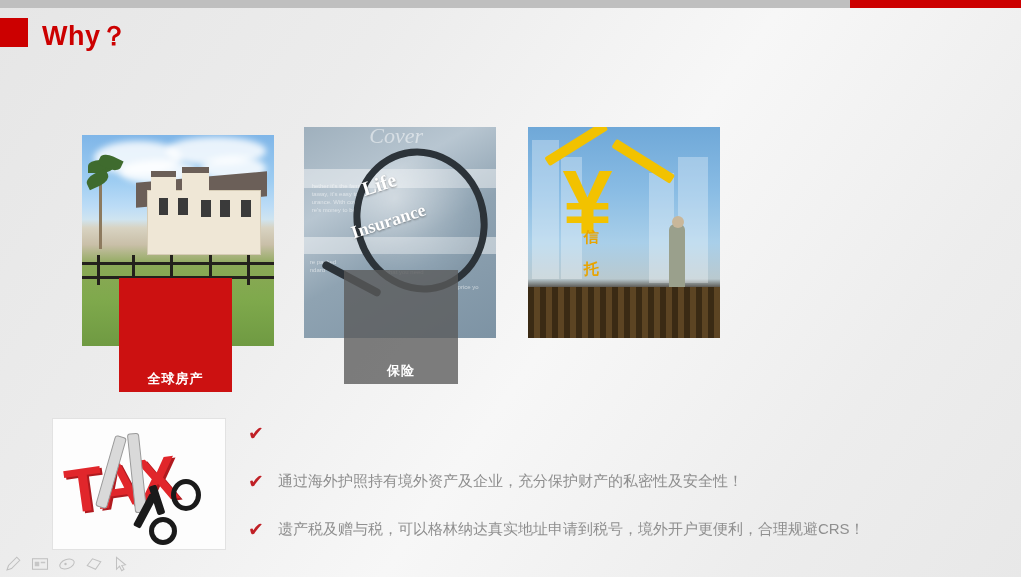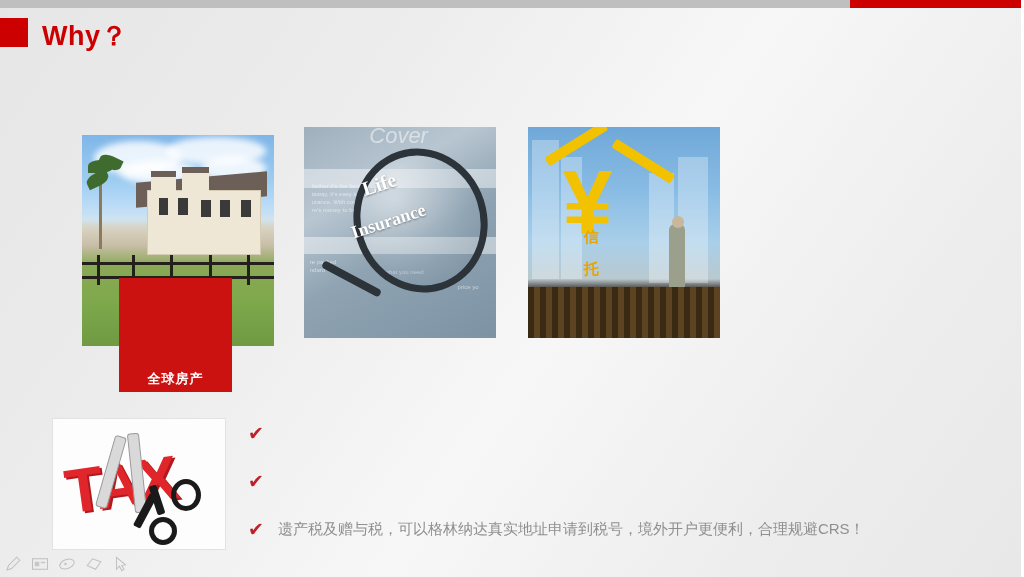--- a/index.html
+++ b/index.html
@@ -82,21 +82,21 @@
     font-family:"Liberation Serif",serif;
   }
   .ph2 .instxt{
     position:absolute;left:24%;top:40%;color:#fff;font-weight:bold;
     font-size:18px;transform:rotate(-18deg);text-shadow:0 1px 2px rgba(0,0,0,.4);
     font-family:"Liberation Serif",serif;
   }
   .ph2 .blur{position:absolute;color:rgba(255,255,255,.55);font-size:6px;line-height:8px;}
   .ph2 .covertxt{
     position:absolute;left:34%;top:-2%;color:rgba(255,255,255,.5);
-    font-size:22px;font-style:italic;font-family:Liberation Sans, sans-serif;
+    font-size:22px;font-style:italic;font-family:Liberation Serif, serif;
   }
 
   
   .ph3{background:linear-gradient(#6fa8d8 0%,#89bce4 30%,#a9cfe9 55%,#b9c9cf 72%,#2a1d12 78%,#1b1208 100%);}
   .ph3 .bldg{position:absolute;background:rgba(255,255,255,.30);}
   .ph3 .yen{
     position:absolute;left:18%;top:18%;width:44%;height:58%;
     color:#f2c200;font-size:90px;font-weight:bold;line-height:.85;
     font-family:"Liberation Sans",sans-serif;
   }
@@ -203,20 +203,23 @@
 re's money to be s</div>
       <div class="blur" style="left:3%;top:62%;white-space:pre;">re packed
 ndard</div>
       <div class="blur" style="left:42%;top:67%;">what you need</div>
       <div class="blur" style="left:80%;top:74%;">price yo</div>
       <div class="handle"></div>
       <div class="lens"></div>
       <div class="lifetxt">Life</div>
       <div class="instxt">Insurance</div>
     </div>
+    <div class="overlay ov-gray" style="left:40px;top:143px;width:114px;height:114px;">
+      <span>保险</span>
+    </div>
   </div>
 
   <div class="card" style="left:528px;top:127px;width:192px;height:211px;">
     <div class="photo ph3" style="width:192px;height:211px;">
       <div class="bldg" style="left:2%;top:6%;width:14%;height:66%;"></div>
       <div class="bldg" style="left:17%;top:14%;width:11%;height:58%;"></div>
       <div class="bldg" style="left:63%;top:22%;width:13%;height:52%;"></div>
       <div class="bldg" style="left:78%;top:14%;width:16%;height:60%;"></div>
       <div class="roofL" style="left:10%;top:14%;width:36%;transform:rotate(-32deg);transform-origin:left center;"></div>
       <div class="roofR" style="left:45%;top:5%;width:36%;transform:rotate(32deg);transform-origin:left center;"></div>
@@ -238,20 +241,21 @@
     <div class="scis-arm" style="left:100px;top:66px;width:8px;height:30px;transform:rotate(-18deg);"></div>
     <div class="scis-handle" style="left:96px;top:98px;width:18px;height:18px;"></div>
     <div class="scis-handle" style="left:118px;top:60px;width:20px;height:22px;"></div>
   </div>
 
   <div class="bullet" style="left:248px;top:424px;">
     <span class="check">✔</span>
   </div>
   <div class="bullet" style="left:248px;top:472px;">
     <span class="check">✔</span>
+    <span class="btext">通过海外护照持有境外资产及企业，充分保护财产的私密性及安全性！</span>
   </div>
   <div class="bullet" style="left:248px;top:520px;">
     <span class="check">✔</span>
     <span class="btext">遗产税及赠与税，可以格林纳达真实地址申请到税号，境外开户更便利，合理规避CRS！</span>
   </div>
 
   <div class="toolbar">
     <svg class="tb" viewBox="0 0 24 24">
       <path d="M4 20 L6 14 L17 3 L21 7 L10 18 Z" fill="none" stroke="#8a8a8a" stroke-width="1.4"></path>
     </svg>

